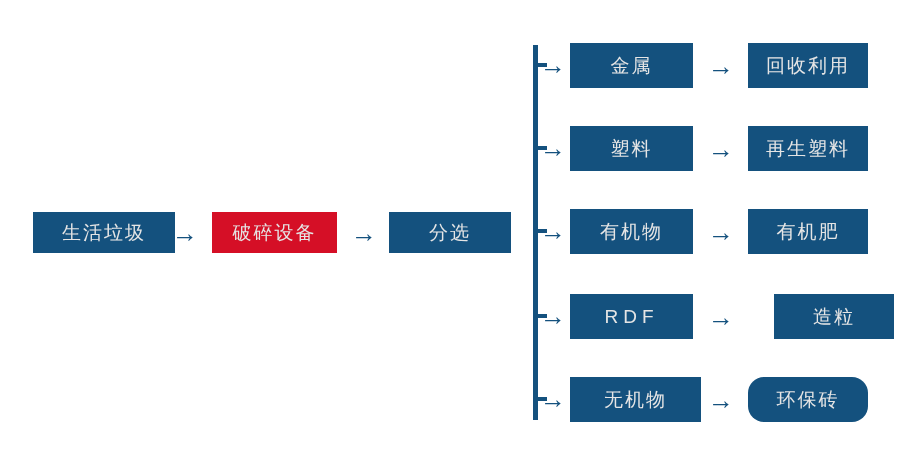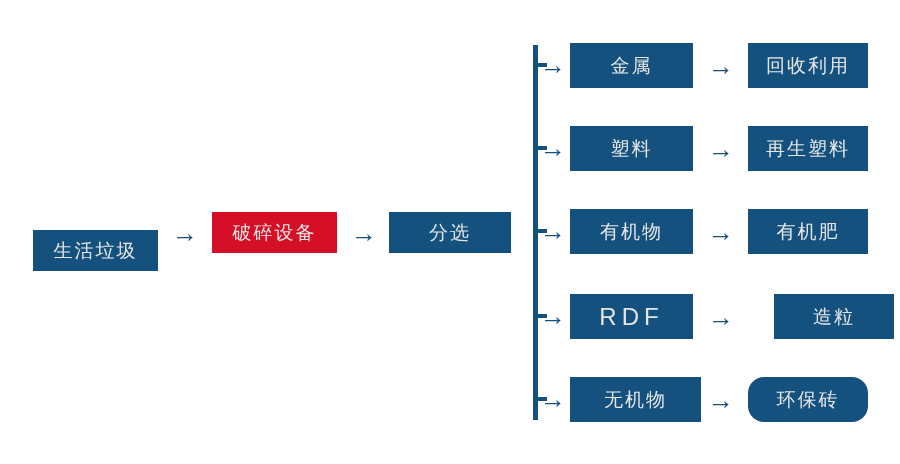--- a/index.html
+++ b/index.html
@@ -26,21 +26,21 @@
     justify-content: center;
     color: #e5e5e5;
     font-size: 19px;
     letter-spacing: 2px;
     line-height: 1;
     white-space: nowrap;
     user-select: none;
   }
   .box.blue  { background: #14517E; }
   .box.red   { background: #D50F26; }
-  .box.latin { letter-spacing: 5px; font-size: 24px; }
+  .box.latin { letter-spacing: 5px; font-size: 19px; }
 
   .arrow {
     position: absolute;
     display: flex;
     align-items: center;
     justify-content: center;
     color: #14517E;
     font-size: 26px;
     font-weight: bold;
     line-height: 1;
@@ -55,21 +55,21 @@
   .branch-stub {
     position: absolute;
     background: #14517E;
   }
 </style>
 </head>
 <body>
 
 <div id="canvas">
 
-  <div class="box blue" style="left:33px; top:230px; width:125px; height:41px;">
+  <div class="box blue" style="left:33px; top:212px; width:142px; height:41px;">
     <span>生活垃圾</span>
   </div>
 
   <div class="arrow" style="left:162px; top:212px; width:46px; height:41px;">
     <span>→</span>
   </div>
 
   <div class="box red" style="left:212px; top:212px; width:125px; height:41px;">
     <span>破碎设备</span>
   </div>

